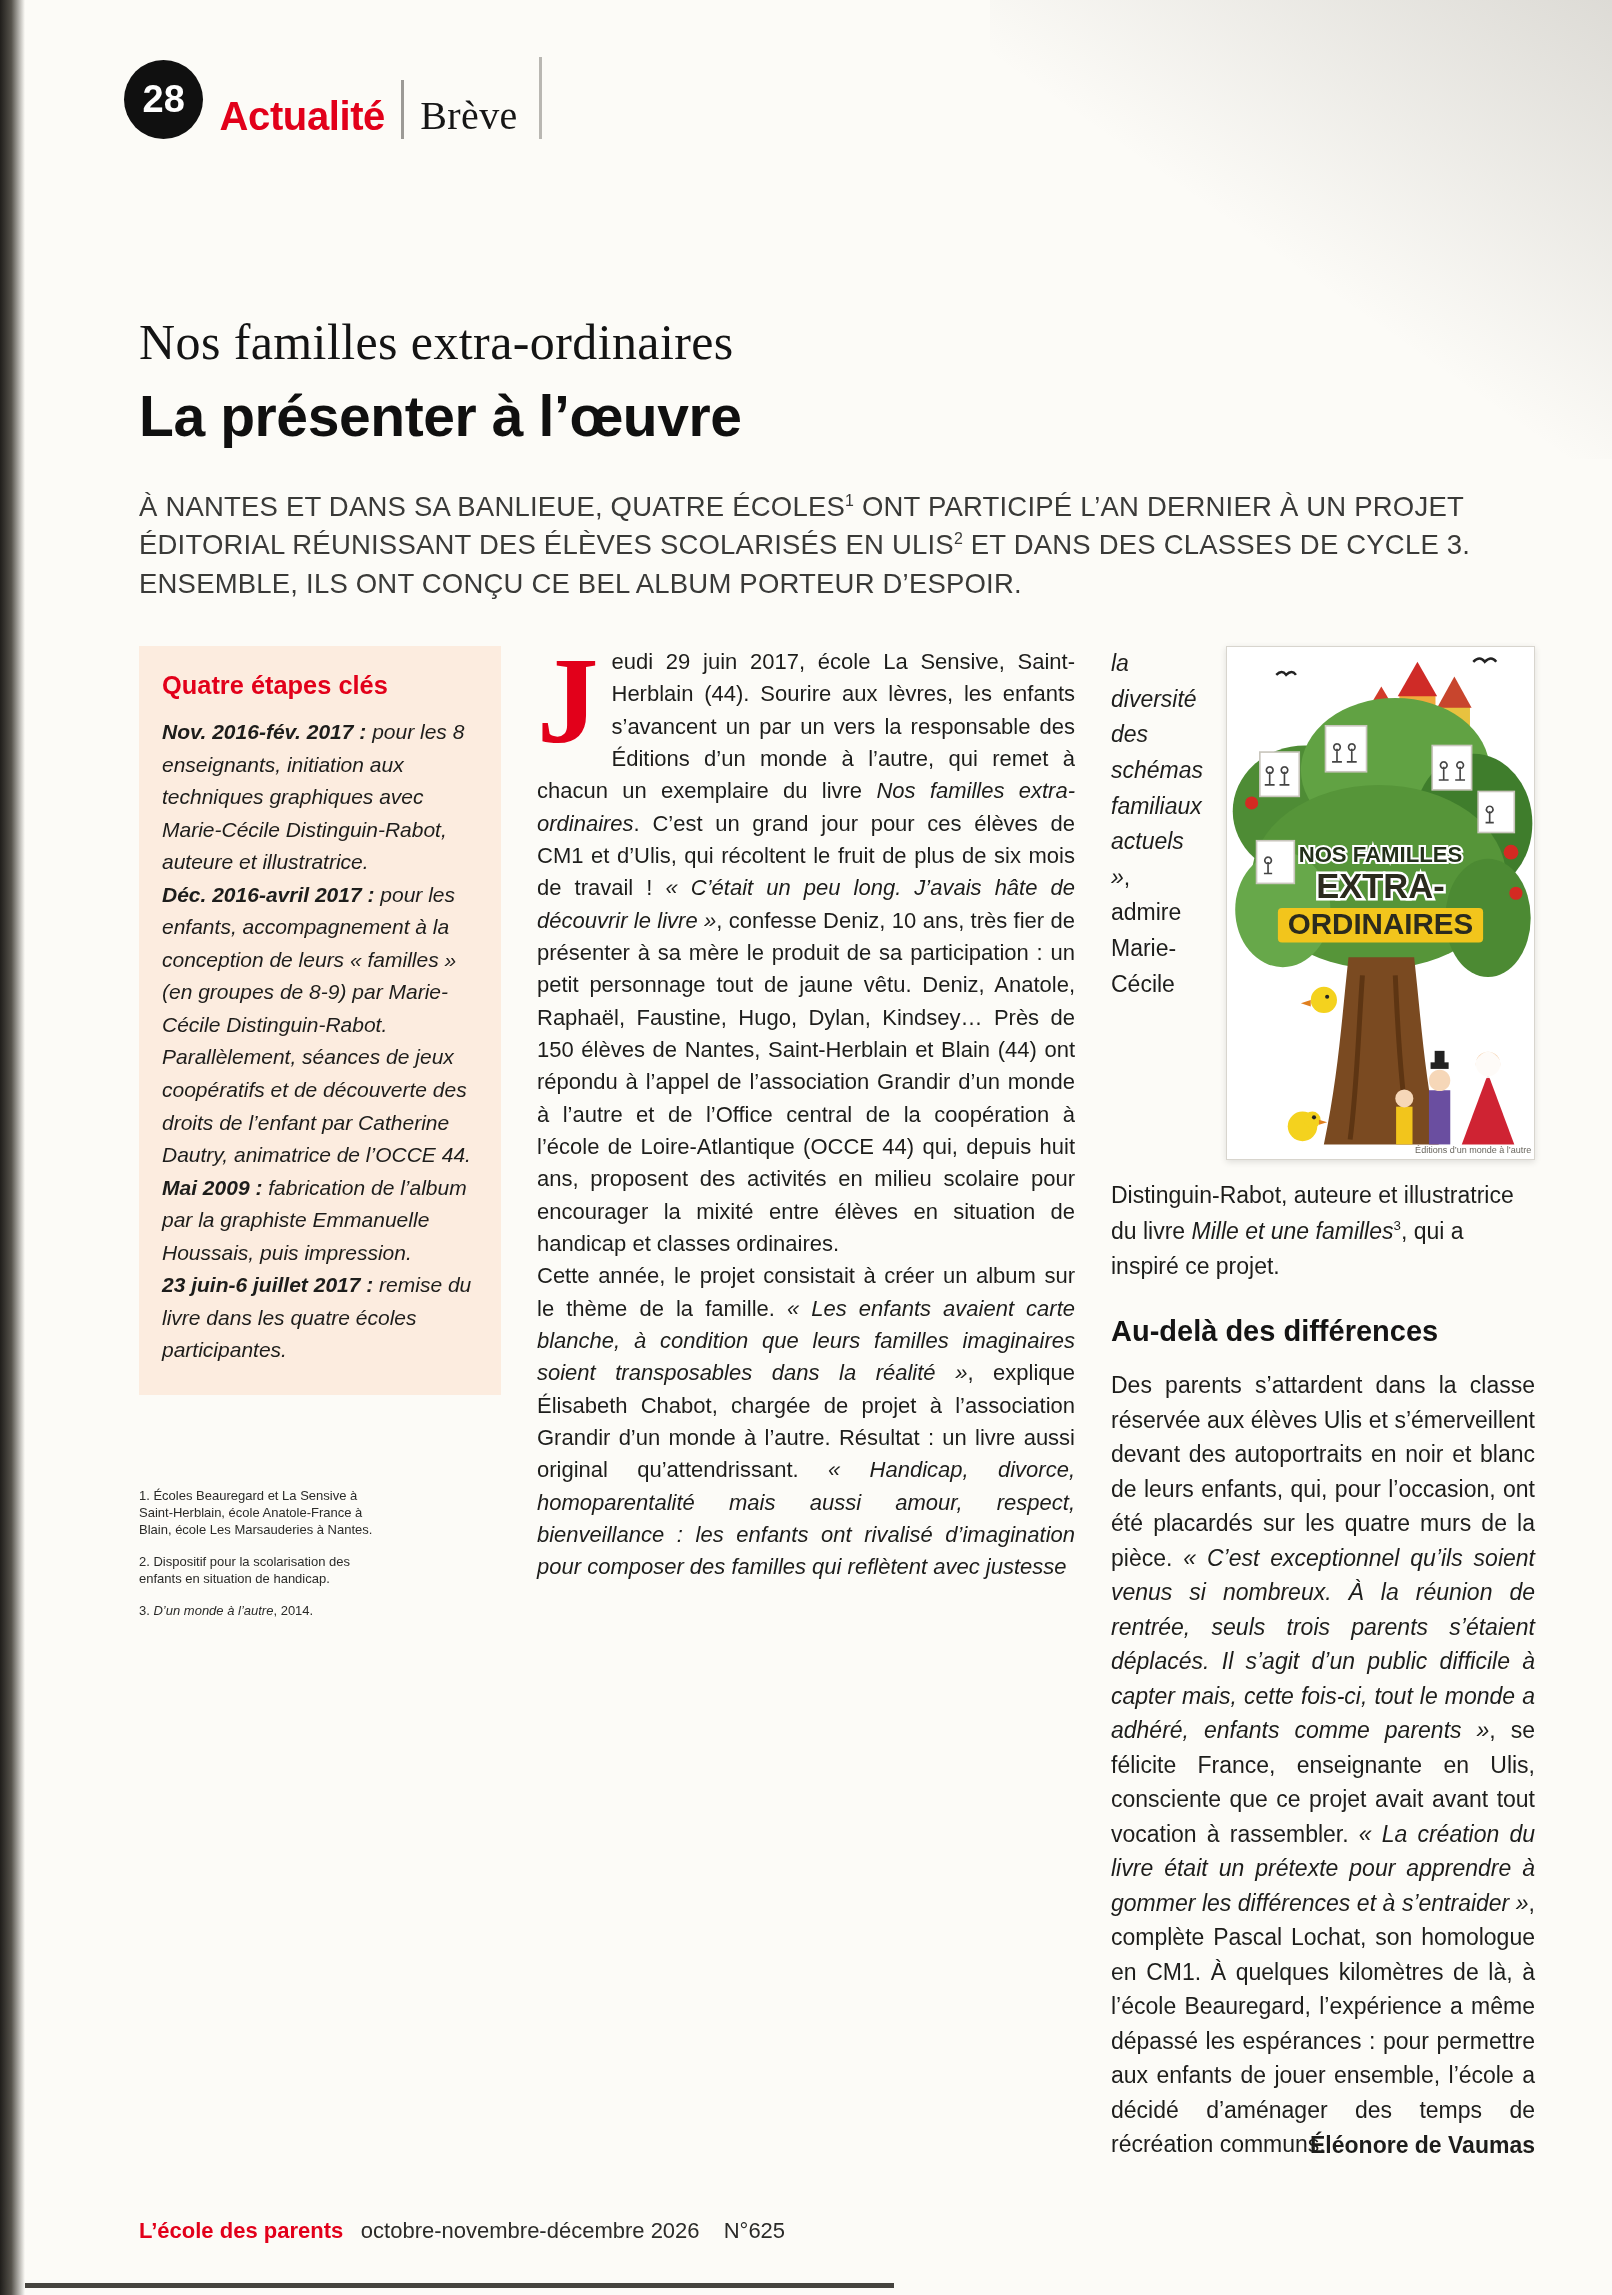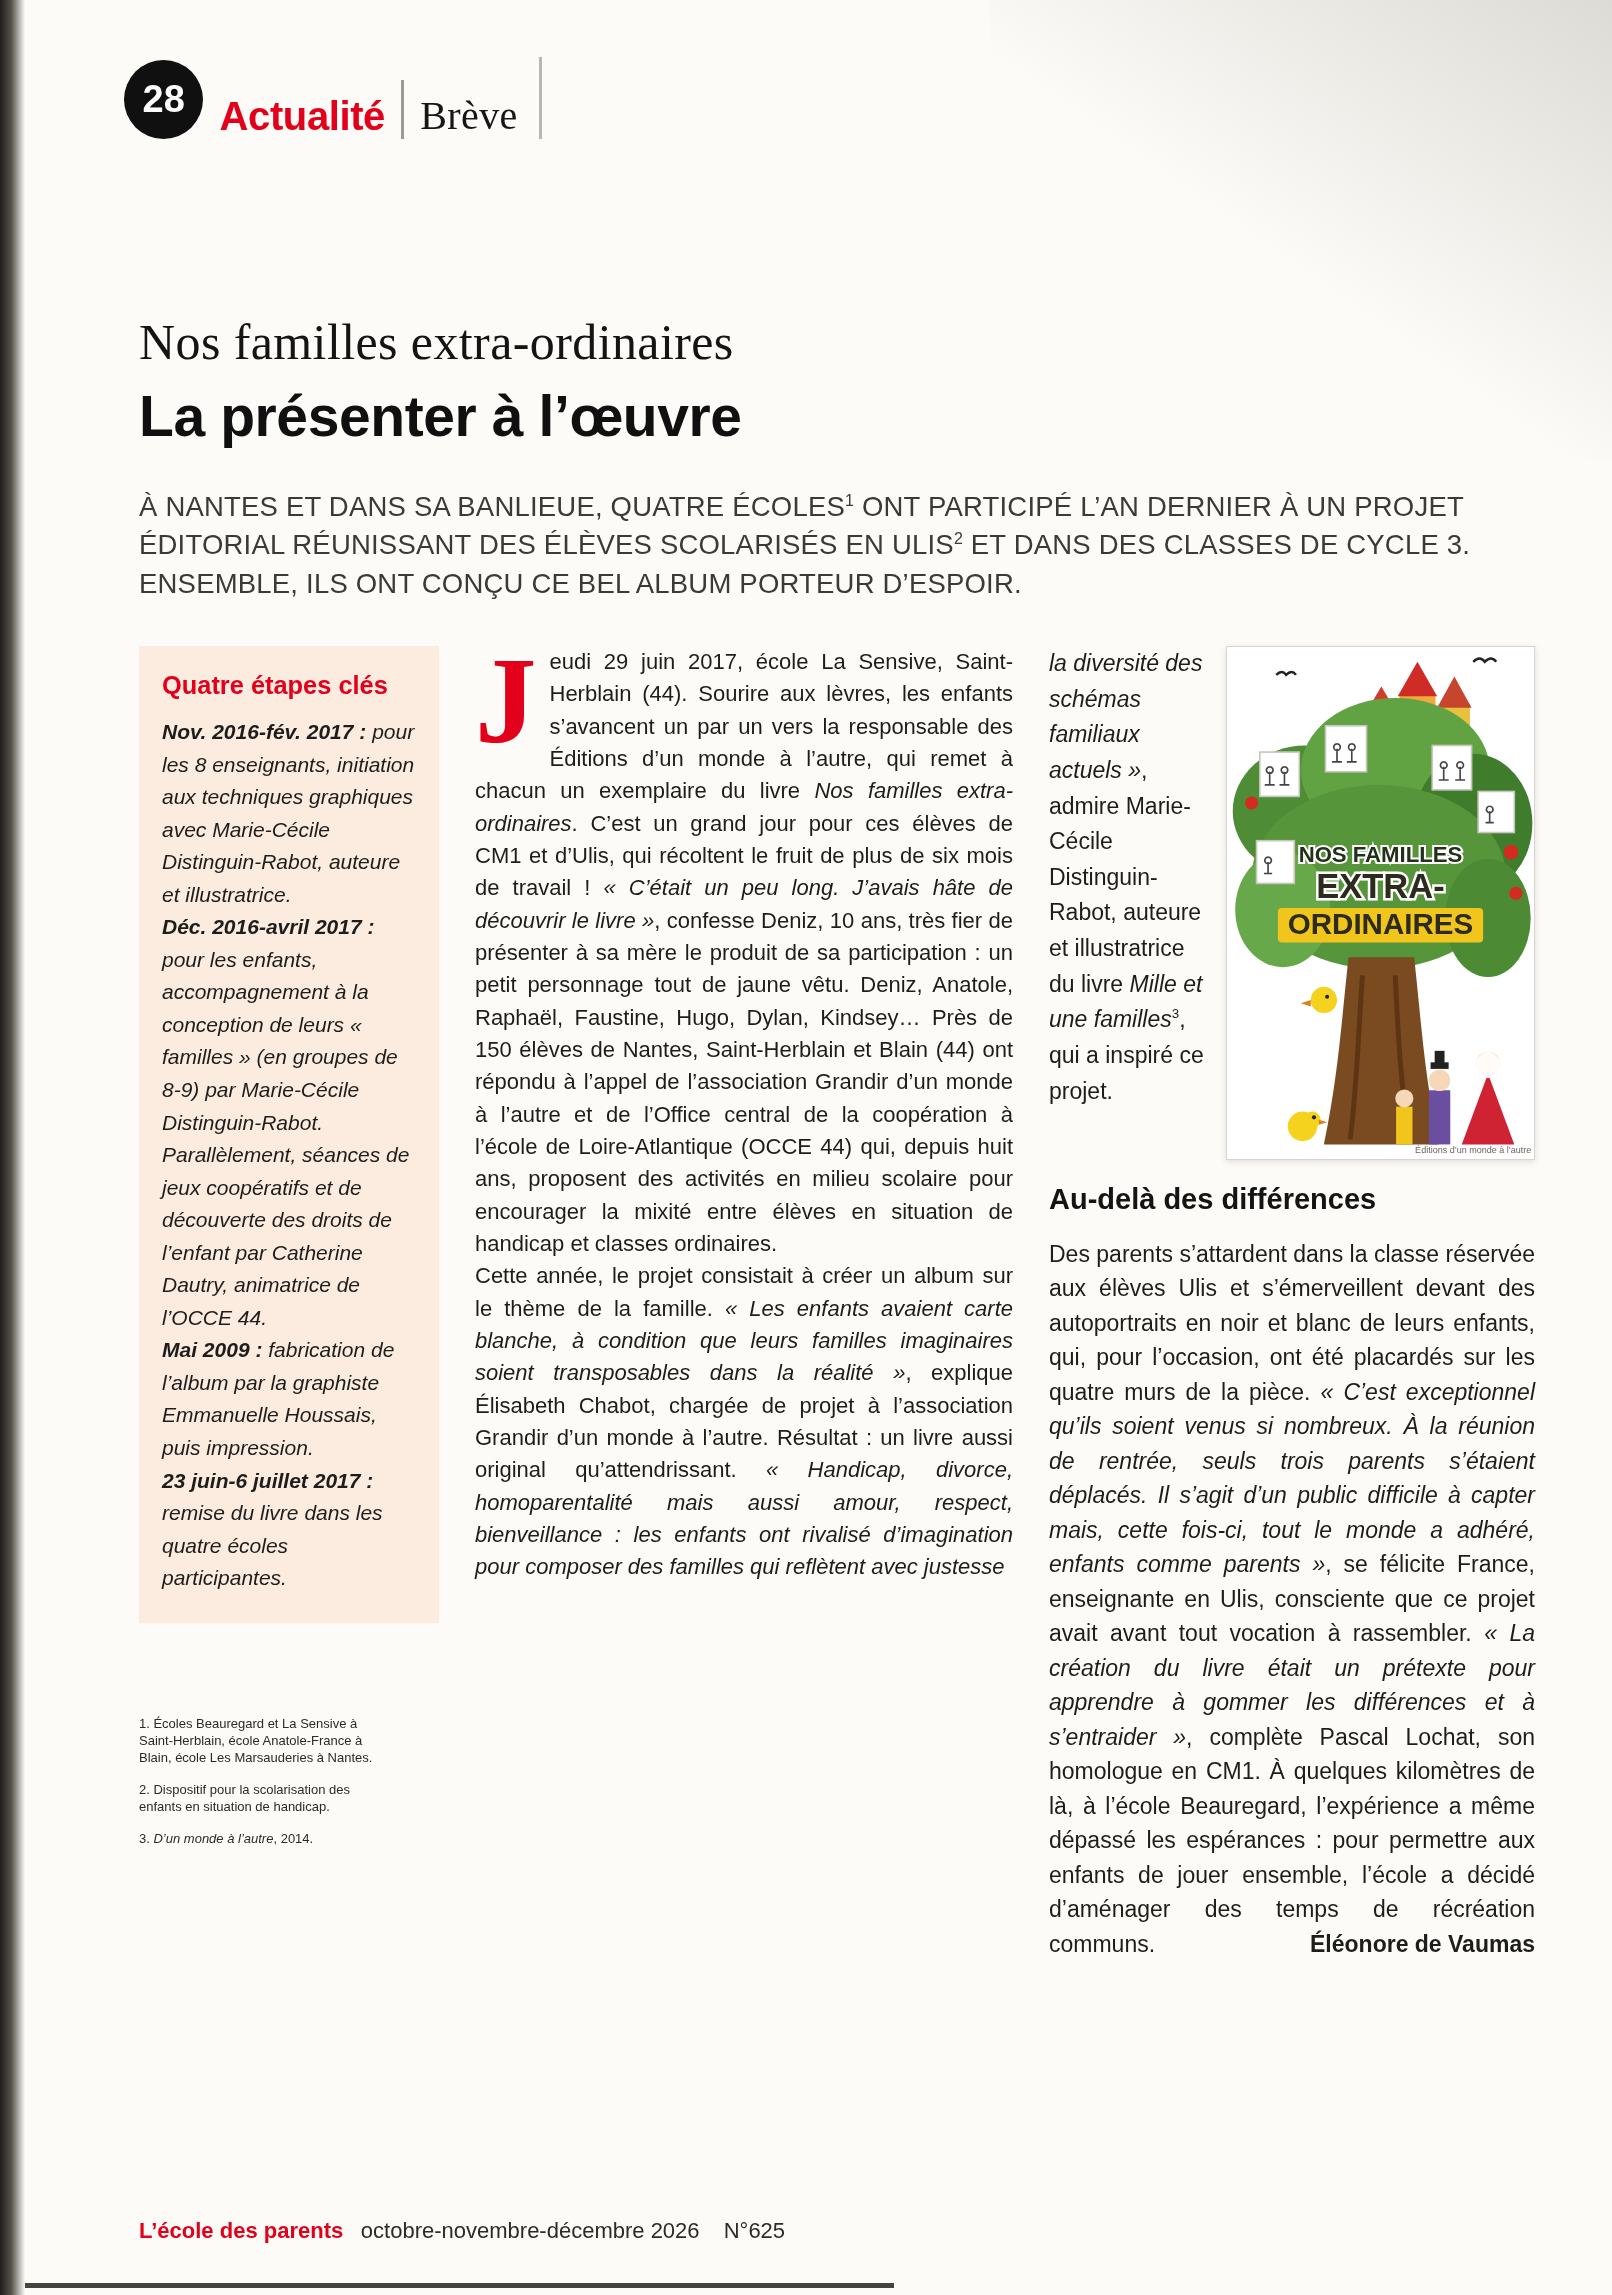--- a/index.html
+++ b/index.html
@@ -33,21 +33,21 @@
   
   .kicker{margin:174px 0 0 0;font-family:"Liberation Serif",serif;font-weight:400;
     font-size:50px;color:#141414;letter-spacing:0.4px;}
   .headline{margin:11.5px 0 0 0;font-size:57px;font-weight:bold;color:#101010;letter-spacing:-0.4px;}
   .standfirst{margin:39px 0 0 0;max-width:1360px;font-size:27.5px;line-height:1.4;
     color:#3a3a38;letter-spacing:0.2px;}
   sup{font-size:58%;vertical-align:super;line-height:0;}
 
   
   .columns{display:flex;gap:36px;margin-top:43px;align-items:flex-start;}
-  .col-left{width:300px;flex:none;}
+  .col-left{width:362px;flex:none;}
   .col-mid{width:538px;flex:none;}
   .col-right{flex:1;min-width:0;}
 
   
   .keybox{background:#fcecdf;padding:24.6px 23px 28px 23px;}
   .keybox h3{margin:0 0 16.4px 0;font-size:25.4px;font-weight:bold;color:#e2001a;}
   .keybox p{margin:0;font-style:italic;font-size:21px;line-height:1.55;color:#1d1d1b;
     hyphens:auto;}
   .footnotes{margin-top:92px;max-width:254px;}
   .footnote{font-size:13px;line-height:1.32;color:#2a2a28;margin-bottom:14.8px;}

